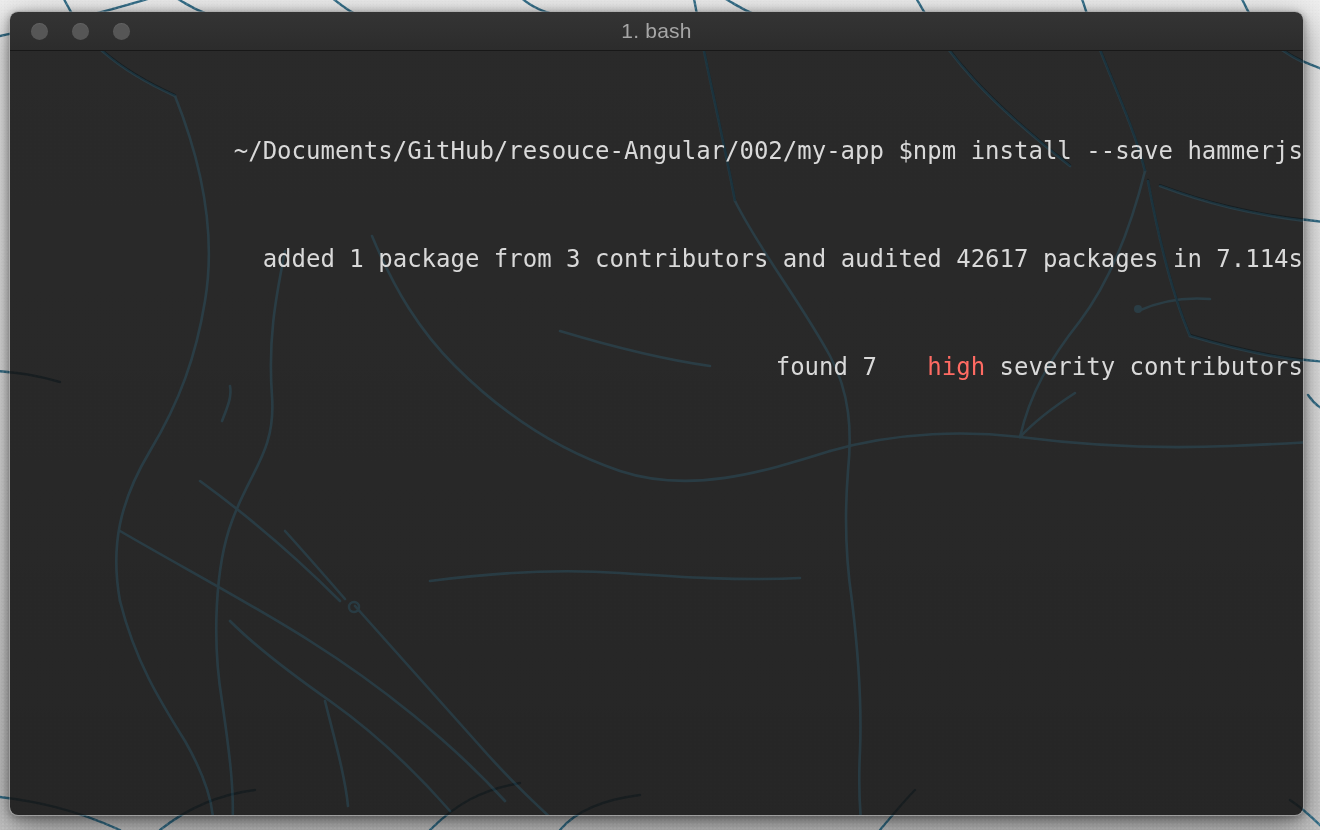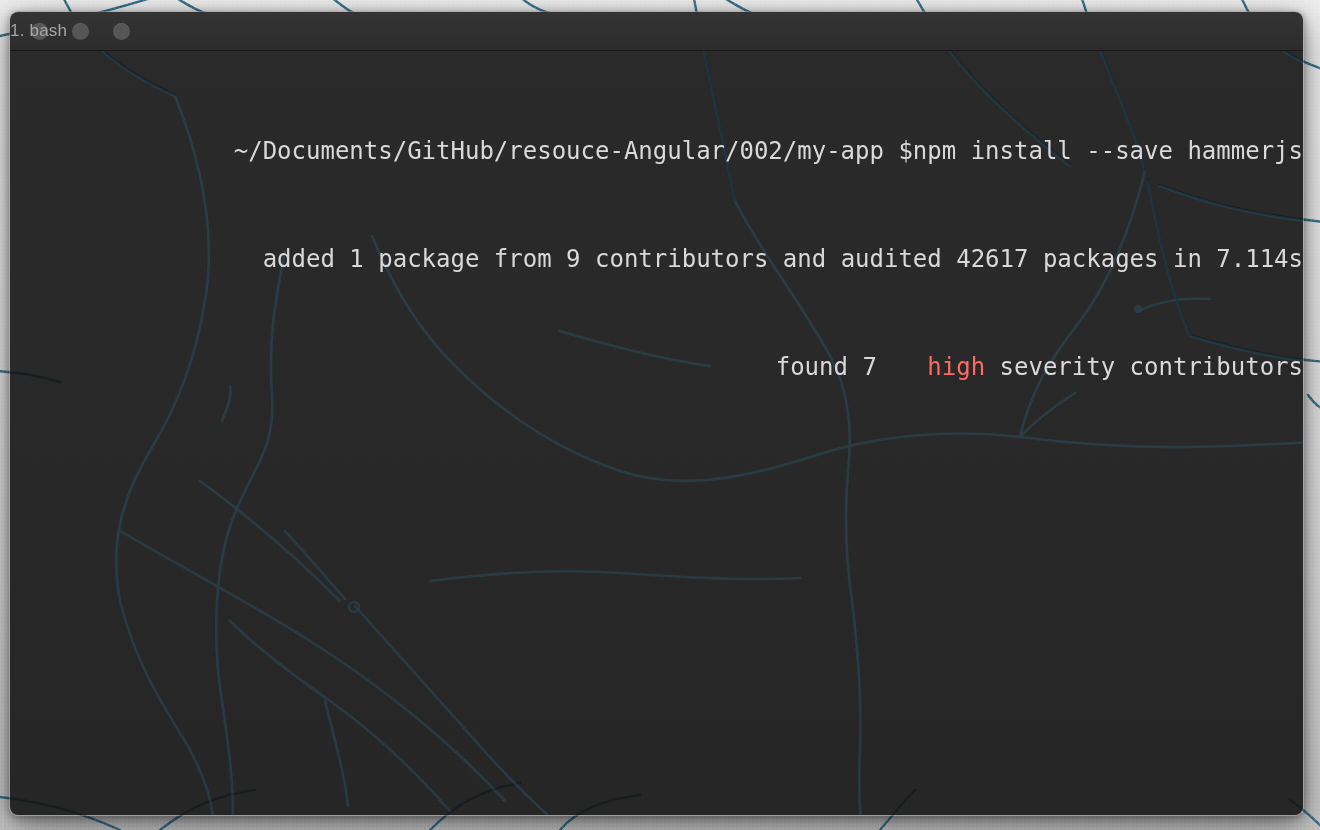--- a/index.html
+++ b/index.html
@@ -72,23 +72,23 @@
     width: 17px;
     height: 17px;
     border-radius: 50%;
     background: #565656;
     box-shadow: inset 0 1px 1px rgba(255,255,255,.08);
   }
 
   #window-title {
     position: absolute;
     left: 0; right: 0;
-    text-align: left;
+    text-align: center;
     color: #a6a6a6;
-    font-size: 17px;
+    font-size: 21px;
     font-family: "Liberation Sans", sans-serif;
     letter-spacing: .2px;
     pointer-events: none;
   }
 
   
   #terminal-body {
     position: relative;
     height: 766px;
     background: rgba(20,20,20,0.90);
@@ -215,19 +215,19 @@
             <path d="M1138 310 C 1160 300, 1185 296, 1210 298"></path>
             <path d="M560 330 C 610 345, 660 358, 710 365"></path>
           </g>
           <circle cx="1138" cy="308" r="4" fill="#2f84a8"></circle>
           <circle cx="354" cy="606" r="5" fill="none" stroke="#2f84a8" stroke-width="2.4"></circle>
         </svg>
       </div>
 
       <div id="terminal-text">
         <div class="line">~/Documents/GitHub/resouce-Angular/002/my-app $npm install --save hammerjs</div>
-        <div class="line">added 1 package from 9 contributors and audited 42617 packages in 7.114s</div>
+        <div class="line">added 1 package from 3 contributors and audited 42617 packages in 7.114s</div>
         <div class="line"><span>found 7 </span><span class="sev-high">high</span><span> severity contributors</span></div>
       </div>
 
     </div>
   </div>
 </div>
 
 </body></html>

